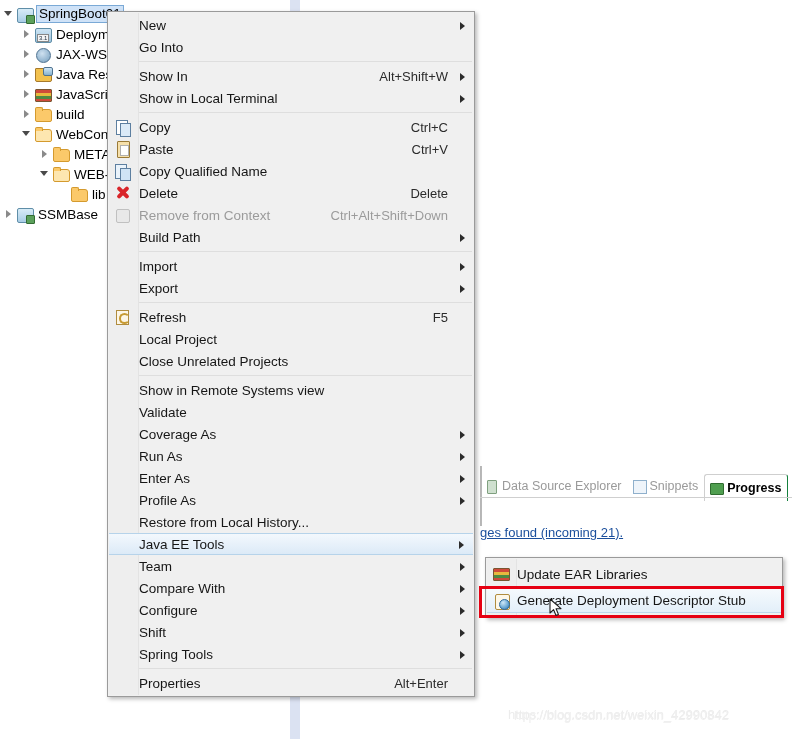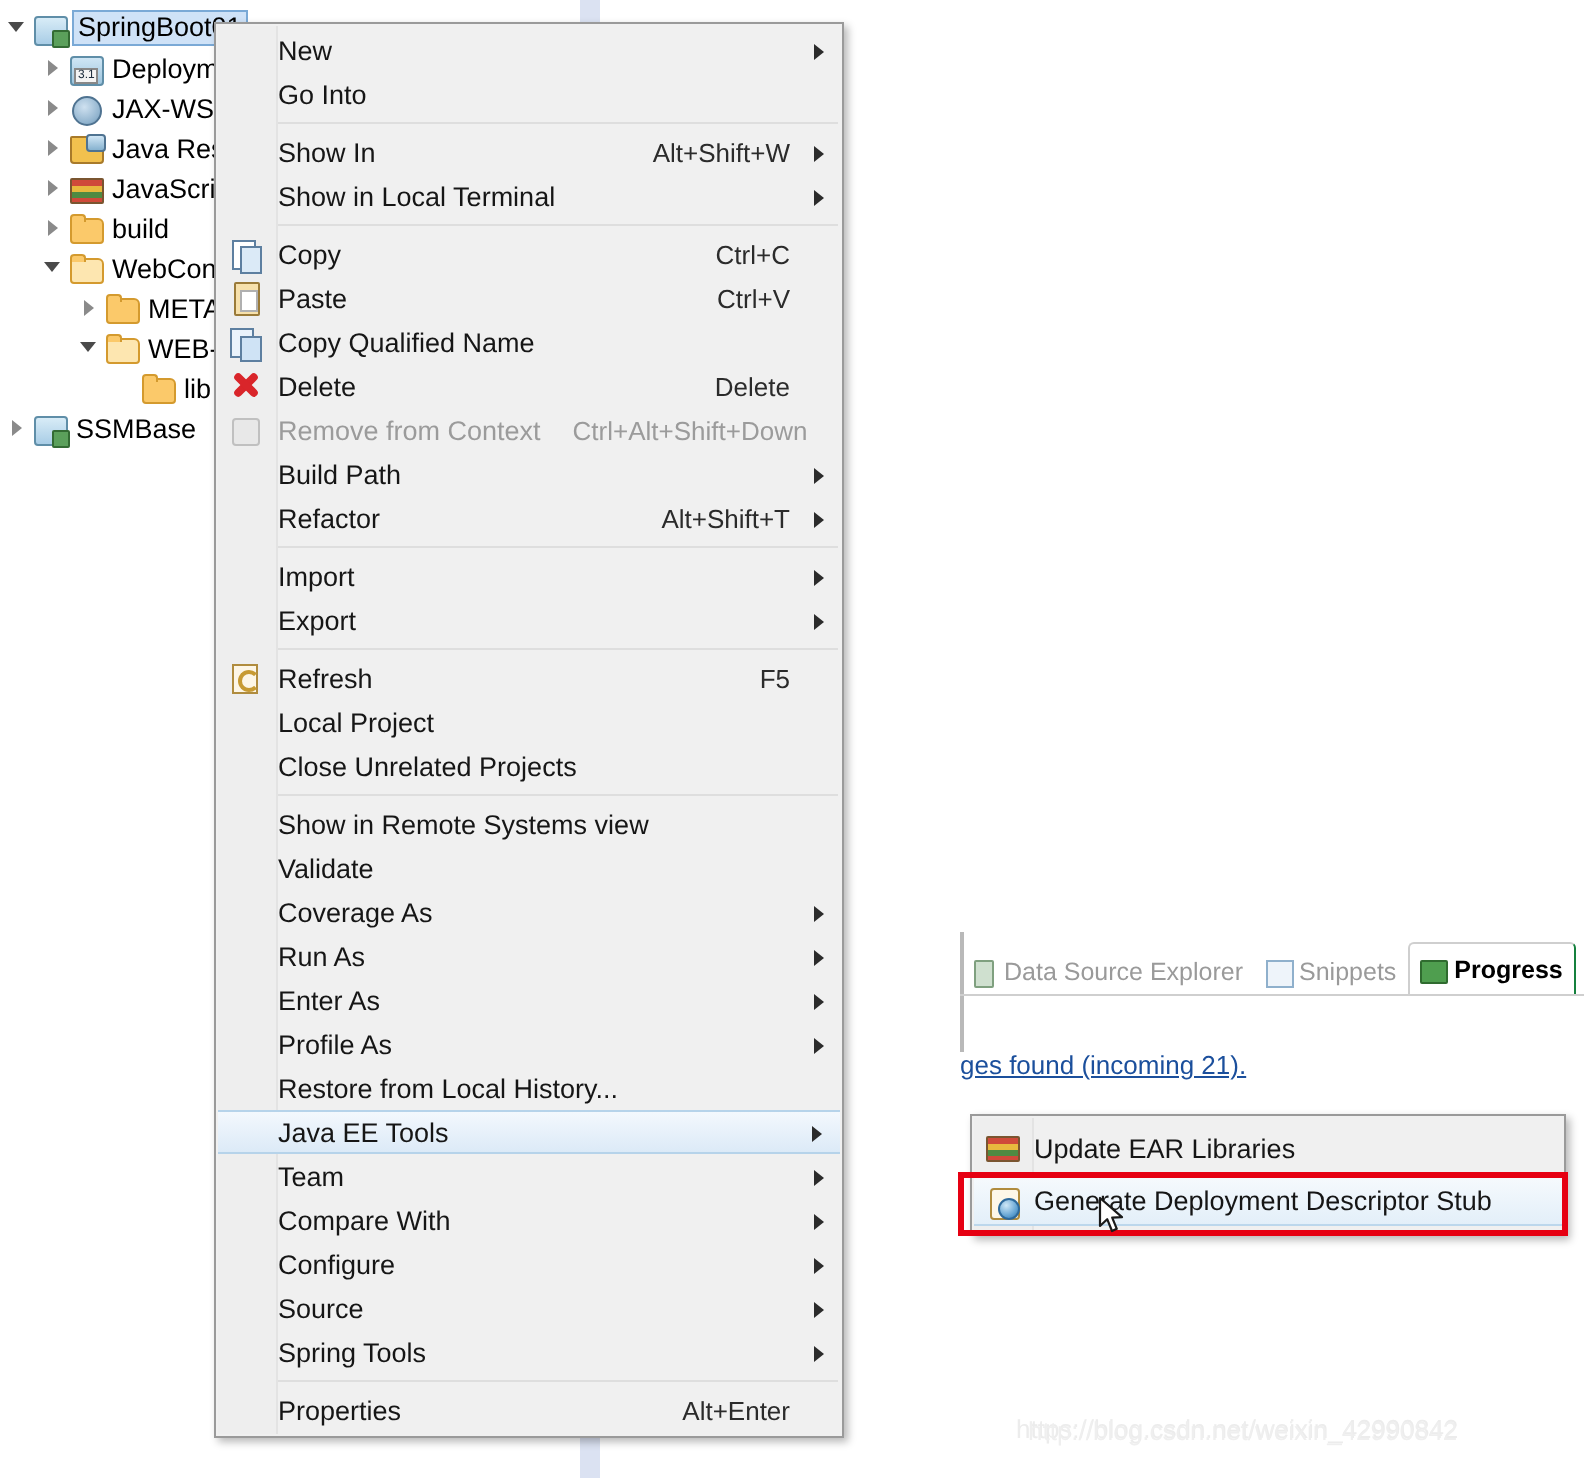--- a/index.html
+++ b/index.html
@@ -146,21 +146,21 @@
   
   #views {
     position: absolute;
     left: 480px; top: 0;
     width: 312px; height: 739px;
     background: #ffffff;
   }
   #tabbar {
     position: absolute; left: 0; top: 474px;
     width: 312px; height: 24px;
-    display: flex; align-items: flex-end;
+    display: flex; align-items: flex-start;
     font-size: 12.5px; color: #9a9a9a;
     white-space: nowrap;
   }
   #tabbar .tab {
     display: flex; align-items: center;
     padding: 2px 6px 2px 4px;
     height: 20px;
     gap: 4px;
   }
   #tabbar .tab.active {
@@ -210,21 +210,21 @@
   }
   #watermark .wm2 {
     position: absolute; left: 6px; top: 1px;
     color: #efefef;
   }
 
   
   #ctx-menu {
     position: absolute;
     left: 107px; top: 11px;
-    width: 315px;
+    width: 368px;
     background: #f0f0f0;
     border: 1px solid #9a9a9a;
     box-shadow: 2px 2px 4px rgba(0,0,0,0.28);
     font-size: 13.5px;
     color: #161616;
     padding: 2px 0 2px 0;
     box-sizing: border-box;
   }
   #ctx-menu .gutter {
     position: absolute; left: 1px; top: 1px;
@@ -524,25 +524,20 @@
           <span class="g-remove"></span>
         </span>
         <span class="label">Remove from Context</span>
         <span class="accel">Ctrl+Alt+Shift+Down</span>
         <span class="arrow"></span>
       </div>
       <div class="mi">
         <span class="label">Build Path</span>
         <span class="arrow on"></span>
       </div>
-      <div class="mi">
-        <span class="label">Refactor</span>
-        <span class="accel">Alt+Shift+T</span>
-        <span class="arrow on"></span>
-      </div>
       <div class="sep"></div>
       <div class="mi">
         <span class="label">Import</span>
         <span class="arrow on"></span>
       </div>
       <div class="mi">
         <span class="label">Export</span>
         <span class="arrow on"></span>
       </div>
       <div class="sep"></div>
@@ -601,21 +596,21 @@
       </div>
       <div class="mi">
         <span class="label">Compare With</span>
         <span class="arrow on"></span>
       </div>
       <div class="mi">
         <span class="label">Configure</span>
         <span class="arrow on"></span>
       </div>
       <div class="mi">
-        <span class="label">Source</span>
+        <span class="label">Shift</span>
         <span class="arrow on"></span>
       </div>
       <div class="mi">
         <span class="label">Spring Tools</span>
         <span class="arrow on"></span>
       </div>
       <div class="sep"></div>
       <div class="mi">
         <span class="label">Properties</span>
         <span class="accel">Alt+Enter</span>

